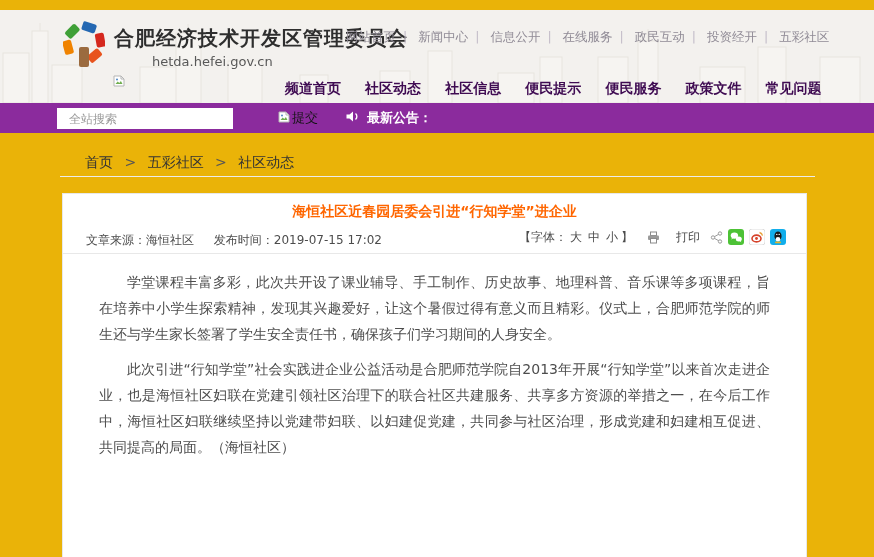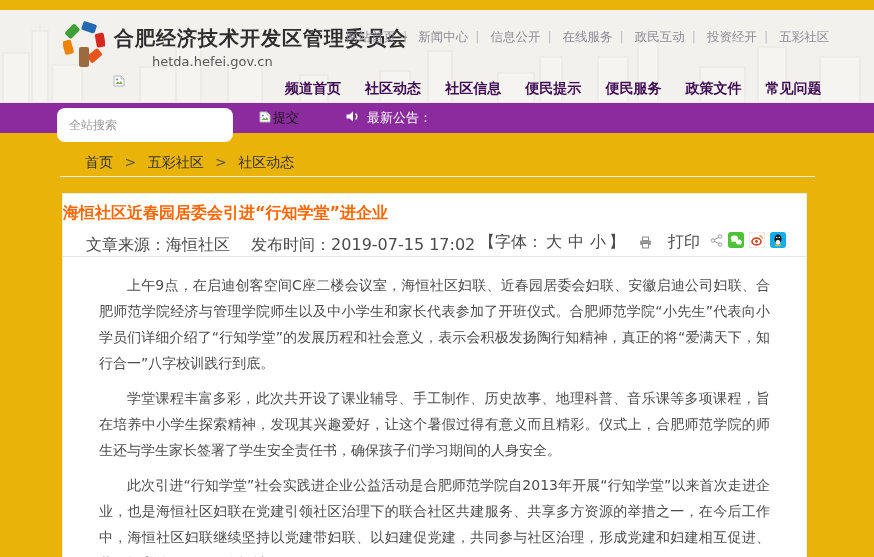--- a/index.html
+++ b/index.html
@@ -19,44 +19,44 @@
   .hdr-broken { position:absolute; left:113px; top:62px; }
   .top-links { position:absolute; left:346px; top:19px; font-size:12.5px; color:#8f8a95; white-space:nowrap; }
   .top-links a { color:#8f8a95; text-decoration:none; cursor:pointer; }
   .top-links .sep { color:#c3bcc8; margin:0 7px; }
   .channel-nav { position:absolute; left:285px; bottom:5px; white-space:nowrap; }
   .channel-nav a { font-size:14px; font-weight:bold; color:#3f0b52;
     text-decoration:none; margin-right:19px; cursor:pointer; }
   
   .purple-bar { position:absolute; top:103px; left:0; width:874px; height:30px;
     background:#8b2b9d; }
-  .search-pill { position:absolute; left:57px; top:5px; width:176px; height:34px;
-    background:#fff; border-radius:8px; overflow:hidden; }
+  .search-pill { position:absolute; left:57px; top:5px; width:176px; height:21px;
+    background:#fff; border-radius:0; overflow:hidden; }
   .search-pill input { width:100%; height:100%; border:none; outline:none;
     padding:0 12px; font-size:12px; color:#333; background:transparent;
     font-family:inherit; }
   .search-pill input::placeholder { color:#9a9a9a; }
-  .submit-btn { position:absolute; left:216px; top:5px; height:20px;
+  .submit-btn { position:absolute; left:235px; top:5px; height:20px;
     display:flex; align-items:center; gap:2px; background:transparent; border:none;
     font-size:13px; color:#141414; cursor:pointer; font-family:inherit;padding-left:43px; }
   .announce { position:absolute; left:345px; top:0; height:30px; display:flex;
-    align-items:center; gap:7px; color:#fff; font-size:13px; font-weight:normal; }
+    align-items:center; gap:7px; color:#fff; font-size:13px; font-weight:bold; }
   
   .breadcrumb { position:absolute; left:85px; top:154px; font-size:14px; color:#333; }
   .breadcrumb a { color:#333; text-decoration:none; cursor:pointer;margin-top:44px; }
   .breadcrumb .bsep { margin:0 7px; color:#555; }
   .divider { position:absolute; left:60px; top:176px; width:755px; height:0;
     border:none; border-top:1px solid #ececec; }
   
   .article-box { position:absolute; left:62px; top:193px; width:745px; height:390px;
     border:1px solid #e8e8e8; background:#fff; }
-  .article-title { padding-top:9px; text-align:left; font-size:16px;
+  .article-title { padding-top:9px; text-align:center; font-size:14px;
     font-weight:bold; color:#ff6600; }
   .meta-row { position:relative; margin-top:7px; height:26px;
-    border-bottom:1px solid #e8e8e8; font-size:16px; color:#4c4c4c; }
+    border-bottom:1px solid #e8e8e8; font-size:12px; color:#4c4c4c; }
   .meta-left { position:absolute; left:23px; top:4px; }
   .meta-left span { margin-right:16px; }
   .meta-right { position:absolute; right:20px; top:1px; display:flex;
     align-items:flex-start; }
   .meta-right .fsz { color:#4c4c4c; text-decoration:none; margin:0 3px; cursor:pointer; }
   .print-btn { display:inline-flex; align-items:center; gap:16px; margin-left:14px;
     cursor:pointer; color:#4c4c4c; }
   .share-strip { display:inline-flex; align-items:center; gap:5px; margin-left:10px; }
   .share-strip svg { cursor:pointer; }
   .article-body { padding:15px 36px 0 36px; font-size:14px; color:#4d4d4d;
@@ -220,19 +220,18 @@
             <ellipse cx="8" cy="10.2" rx="2.3" ry="2.2" fill="#fff"></ellipse>
             <circle cx="6.8" cy="5.4" r=".7" fill="#fff"></circle>
               <circle cx="9.2" cy="5.4" r=".7" fill="#fff"></circle>
             <rect x="5" y="12.6" width="6" height="1.6" rx=".8" fill="#e8b32a"></rect>
           </svg>
         </span>
       </div>
     </div>
 
     <div class="article-body">
-      <p>上午9点，在启迪创客空间C座二楼会议室，海恒社区妇联、近春园居委会妇联、安徽启迪公司妇联、合肥师范学院经济与管理学院师生以及中小学生和家长代表参加了开班仪式。合肥师范学院“小先生”代表向小学员们详细介绍了“行知学堂”的发展历程和社会意义，表示会积极发扬陶行知精神，真正的将“爱满天下，知行合一”八字校训践行到底。</p>
       <p>学堂课程丰富多彩，此次共开设了课业辅导、手工制作、历史故事、地理科普、音乐课等多项课程，旨在培养中小学生探索精神，发现其兴趣爱好，让这个暑假过得有意义而且精彩。仪式上，合肥师范学院的师生还与学生家长签署了学生安全责任书，确保孩子们学习期间的人身安全。</p>
       <p>此次引进“行知学堂”社会实践进企业公益活动是合肥师范学院自2013年开展“行知学堂”以来首次走进企业，也是海恒社区妇联在党建引领社区治理下的联合社区共建服务、共享多方资源的举措之一，在今后工作中，海恒社区妇联继续坚持以党建带妇联、以妇建促党建，共同参与社区治理，形成党建和妇建相互促进、共同提高的局面。（海恒社区）</p>
     </div>
   </div>
 
 </div>
 
 </body></html>

